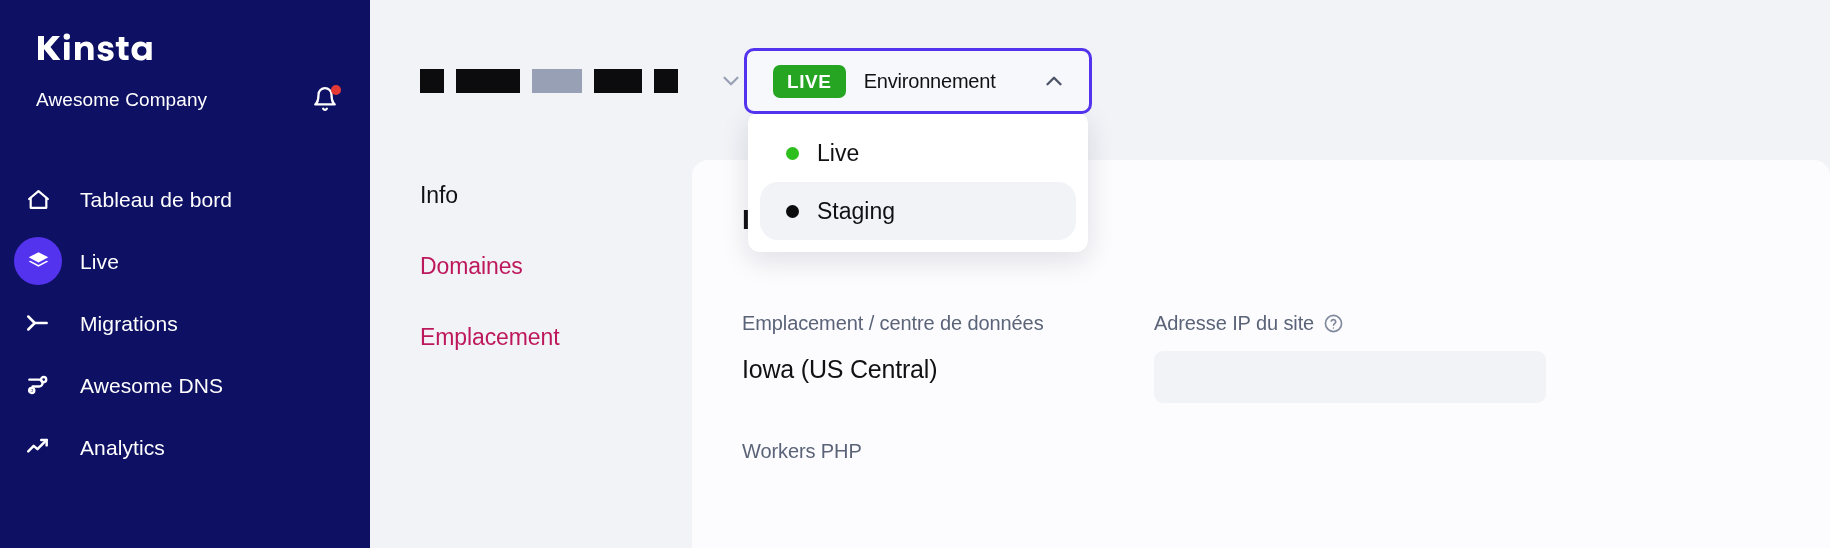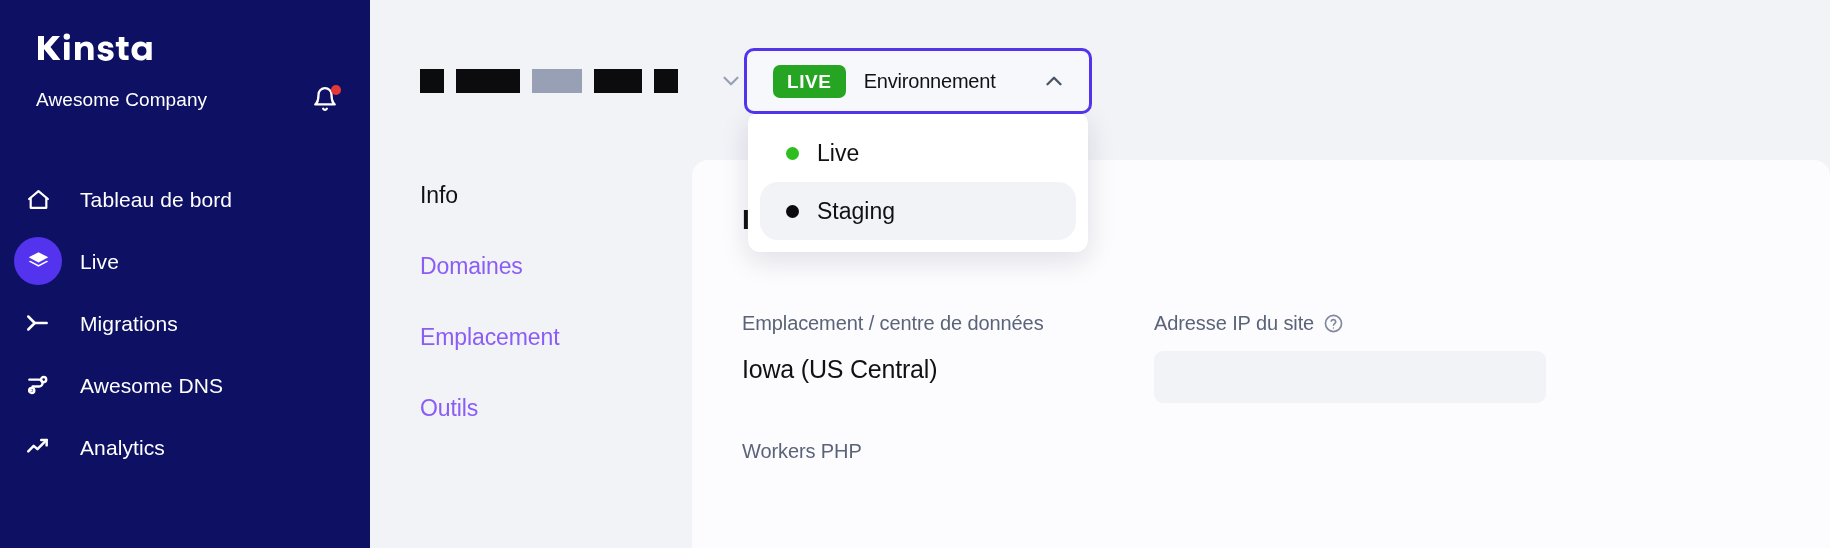--- a/index.html
+++ b/index.html
@@ -172,21 +172,21 @@
     left: 0; top: 160px;
     width: 322px; height: 388px;
     background: #F1F3F7;
   }
   .subnav-item {
     height: 71px;
     display: flex;
     align-items: center;
     padding-left: 50px;
     font-size: 23px;
-    color: #8b5cf6;
+    color: #be185d;
     cursor: pointer;
     letter-spacing: -0.1px;
   }
   .subnav-item.active { color: #111114; }
 
   
   .panel {
     position: absolute;
     left: 322px; top: 160px;
     width: 1138px; height: 388px;
@@ -330,21 +330,20 @@
         <svg width="26" height="26" viewBox="0 0 24 24" fill="none" stroke="#98A0B3" stroke-width="2" stroke-linecap="round" stroke-linejoin="round">
           <path d="M6 9l6 6 6-6"></path>
         </svg>
       </span>
     </div>
 
     <div class="subnav">
       <div class="subnav-item active">Info</div>
       <div class="subnav-item">Domaines</div>
       <div class="subnav-item">Emplacement</div>
-      <div class="subnav-item">Outils</div>
     </div>
 
     <div class="panel">
       <div class="panel-heading">Info</div>
 
       <div class="field f-loc">
         <div class="field-label">Emplacement / centre de données</div>
         <div class="field-value">Iowa (US Central)</div>
       </div>
 

